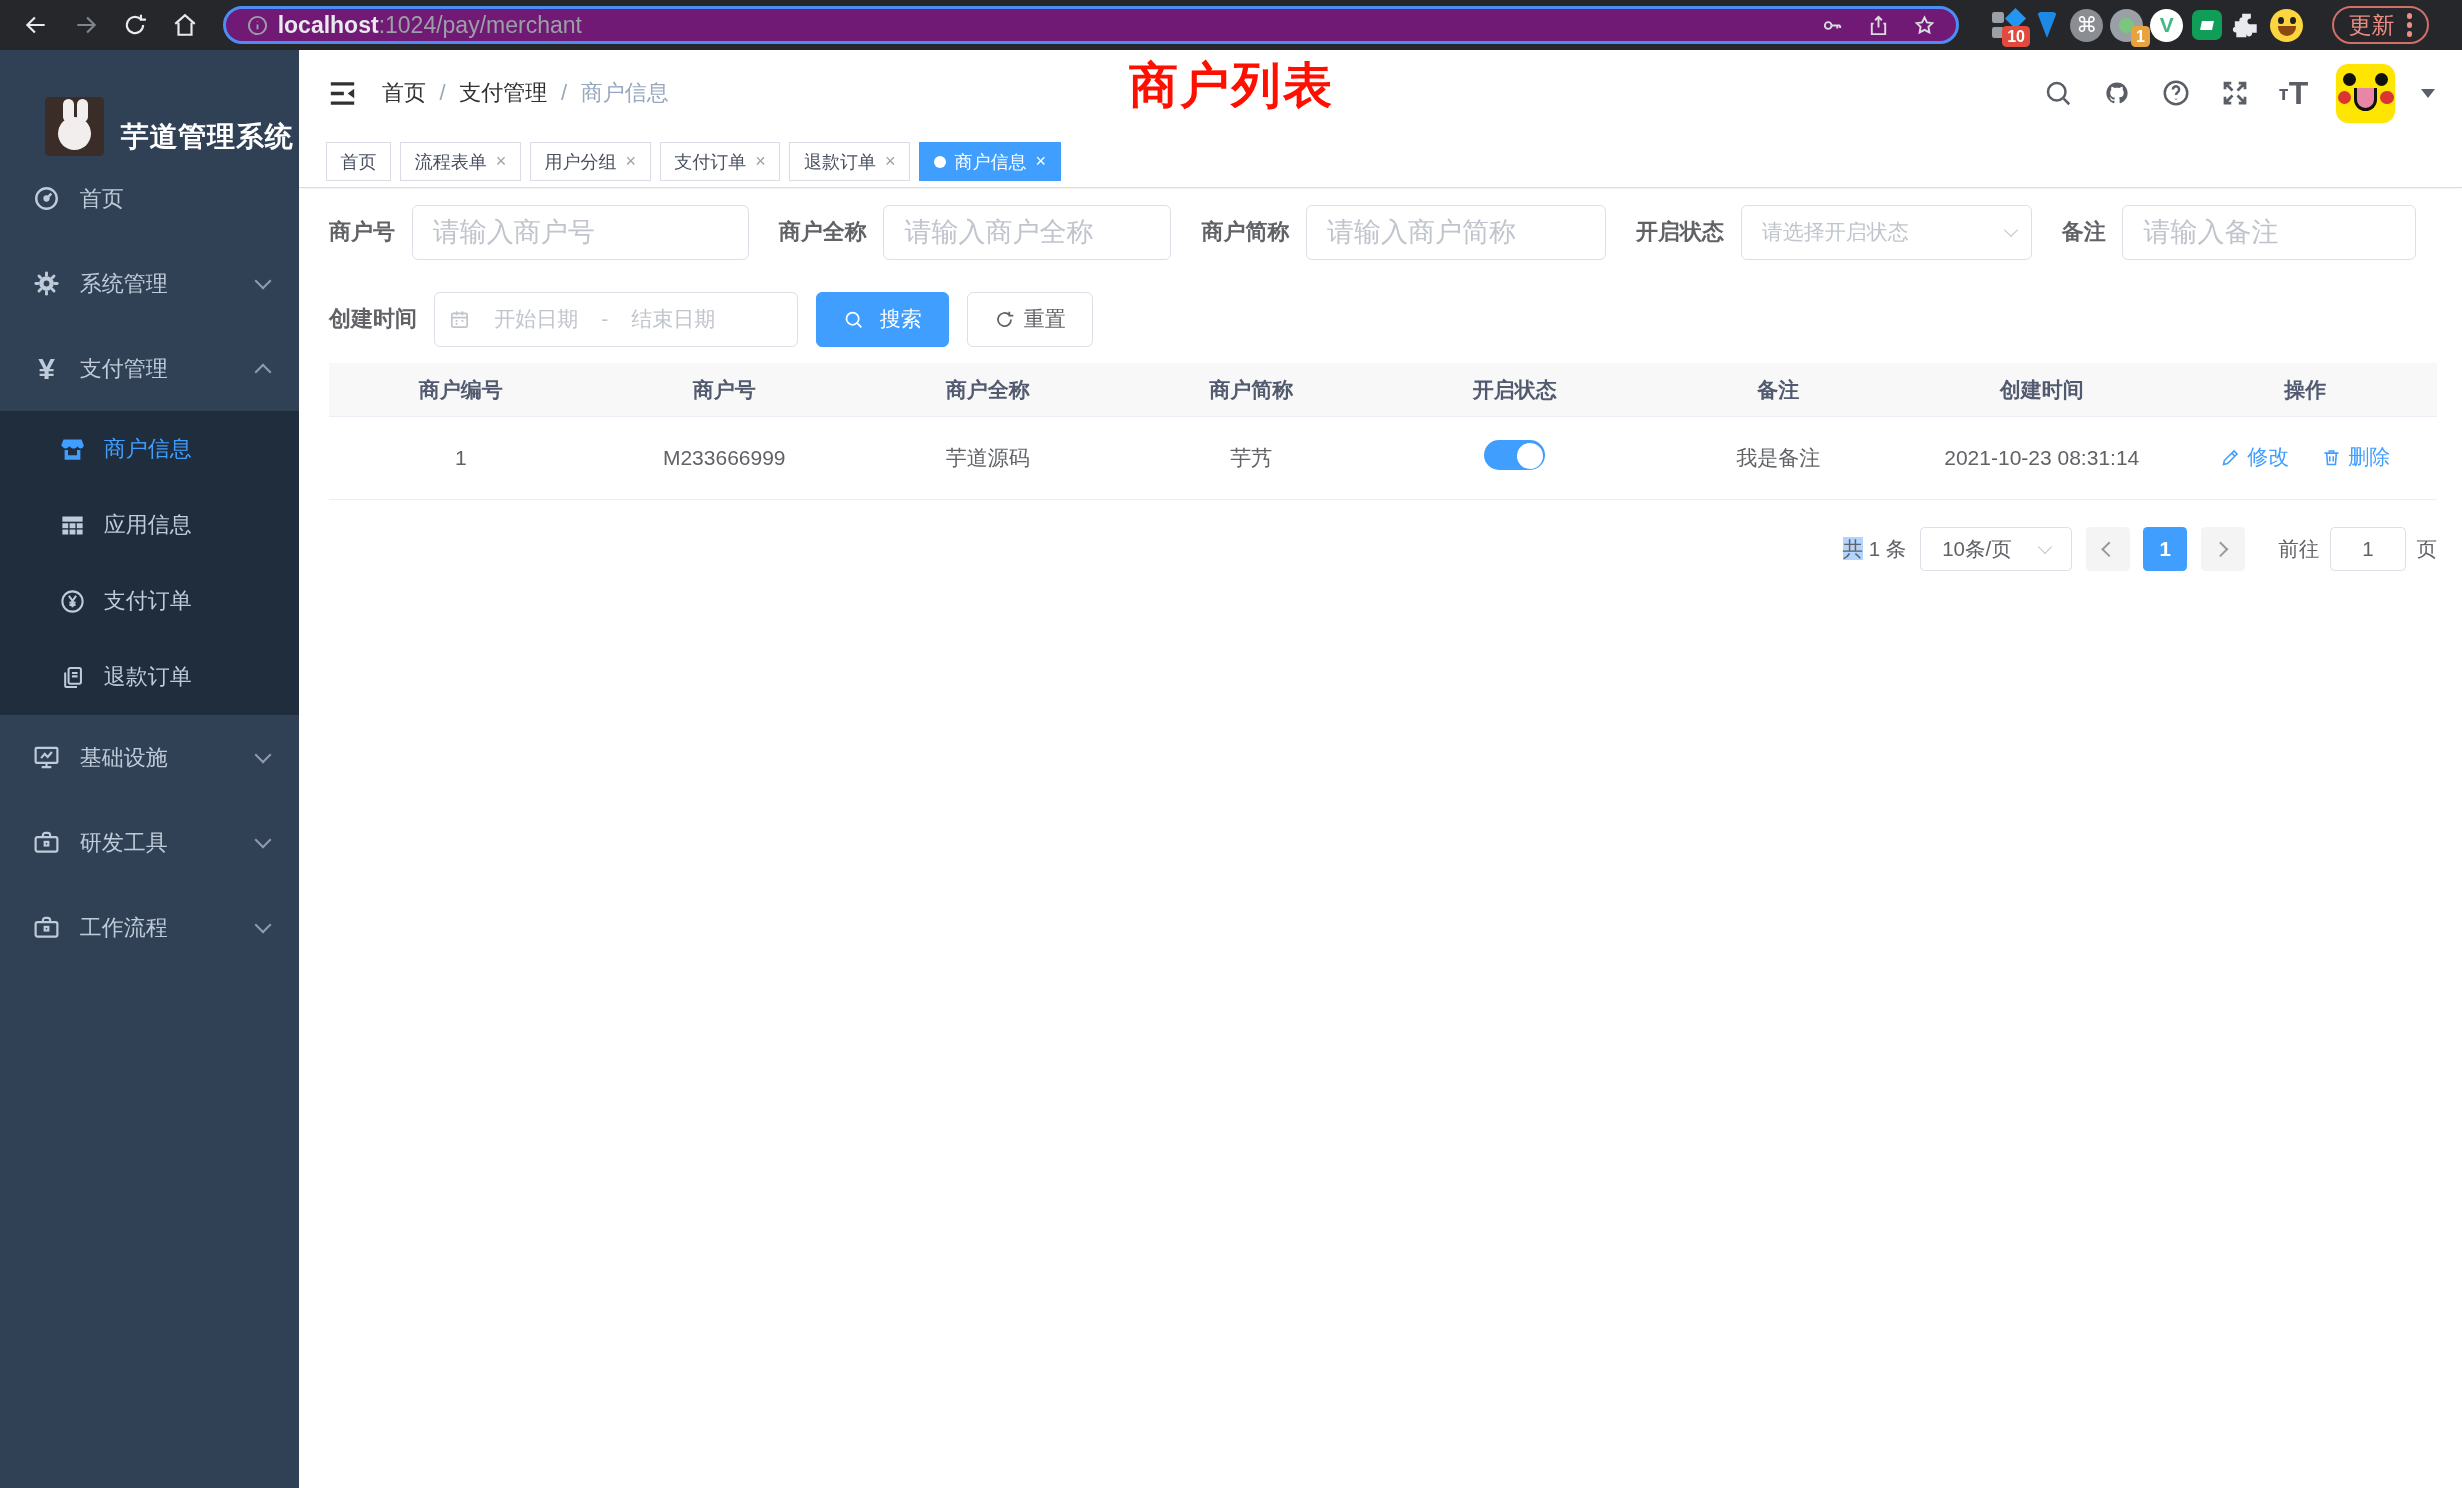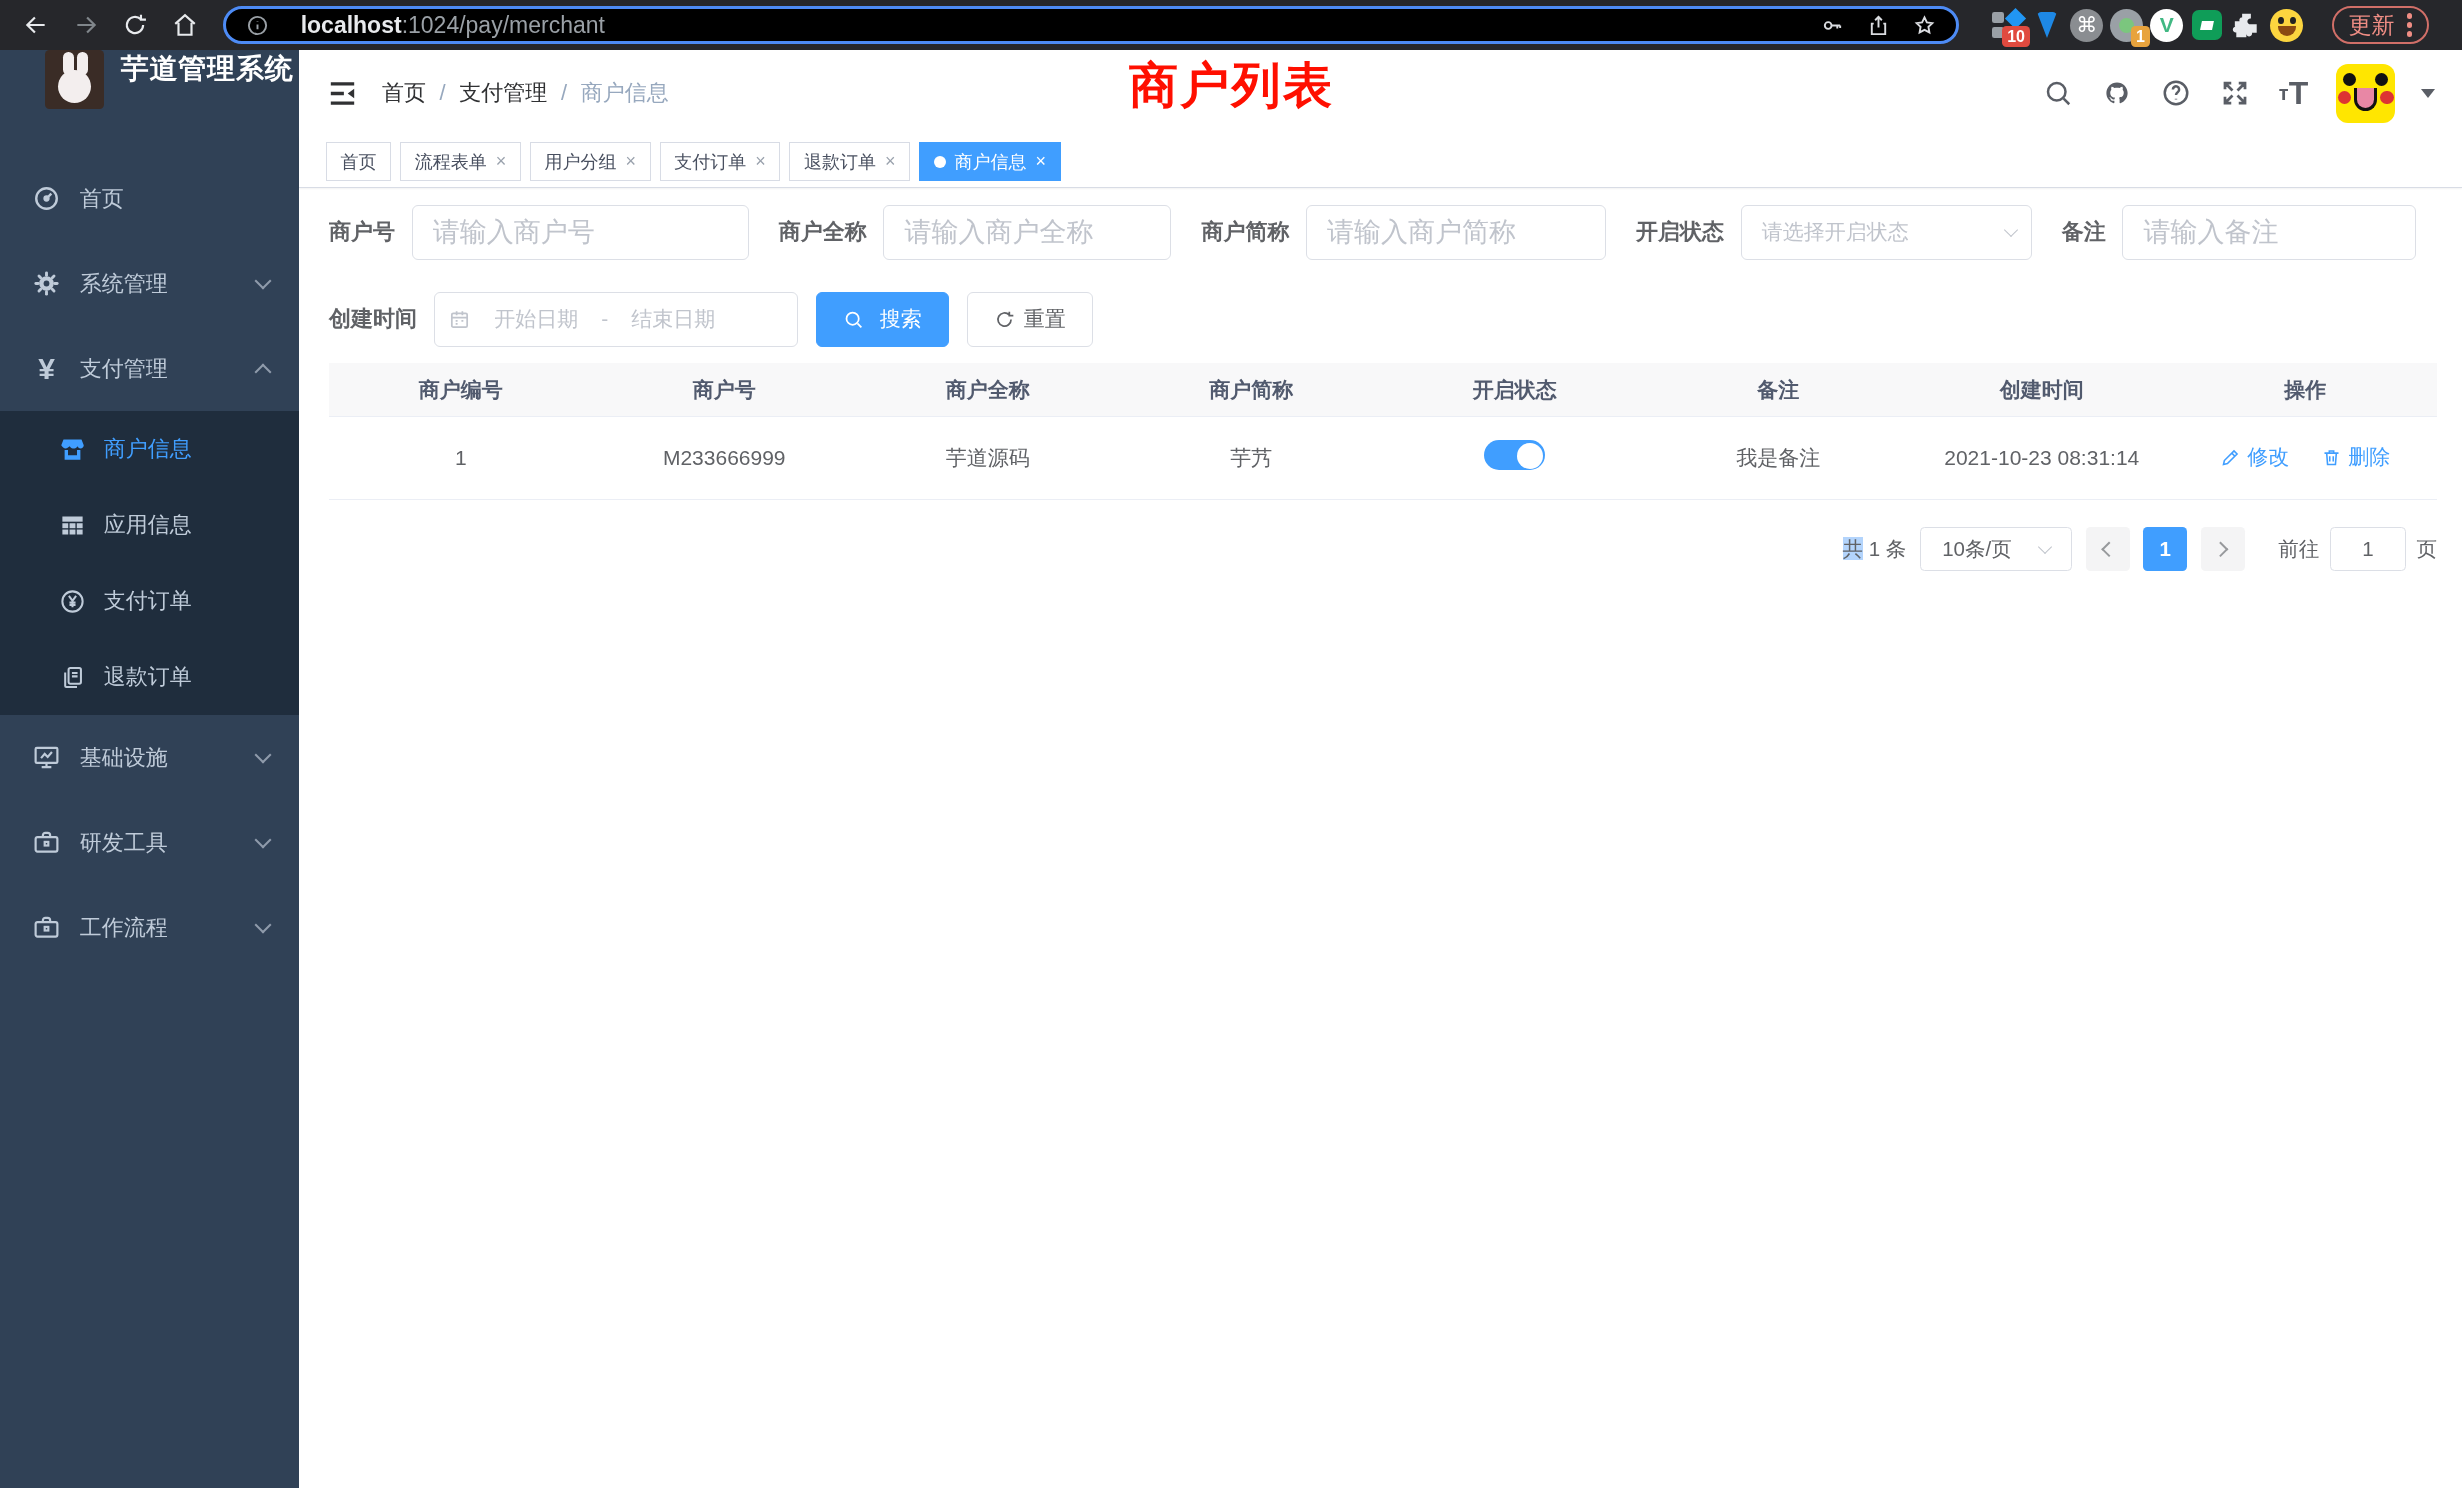--- a/index.html
+++ b/index.html
@@ -5,22 +5,22 @@
   * { margin:0; padding:0; box-sizing:border-box; }
   html,body { width:2462px; height:1489px; overflow:hidden; background:#fff;
     font-family:"Liberation Sans","DejaVu Sans",sans-serif; }
 
   
   .chrome { height:50px; background:#26272b; display:flex; align-items:center; padding:0 16.7px; gap:10.6px; }
   .chrome-btn { width:39px; height:39px; display:flex; align-items:center; justify-content:center;
     color:#e8eaed; border-radius:50%; flex:0 0 auto; }
   .chrome-btn svg { width:26px; height:26px; }
   .chrome-btn.dim { color:#80868b; }
-  .urlbar { flex:0 0 1736px; height:38px; margin-left:7.6px; background:#000000; border:3px solid #4d8bf5;
-    border-radius:21px; display:flex; align-items:center; padding:0 20px; gap:32px; color:#9aa0a6; }
+  .urlbar { flex:0 0 1736px; height:38px; margin-left:7.6px; background:#701a75; border:3px solid #4d8bf5;
+    border-radius:21px; display:flex; align-items:center; padding:0 20px; gap:9px; color:#9aa0a6; }
   .urlbar svg { width:23px; height:23px; flex:0 0 auto; }
   .url-text { font-size:23px; flex:1 1 auto; white-space:nowrap; overflow:hidden; }
   .url-host { color:#e8eaed; font-weight:700; }
   .url-rest { color:#9aa0a6; }
   .urlbar .trail { display:flex; gap:23px; color:#dadce0; }
   .ext-strip { display:flex; align-items:center; gap:5px; margin-left:20px; }
   .ext { position:relative; width:35px; height:35px; display:flex; align-items:center; justify-content:center; }
   .badge { position:absolute; bottom:-4.5px; right:-6px; background:#e04a3f; color:#fff; font-size:16px;
     line-height:1; padding:2.3px 5.3px; border-radius:4.5px; font-weight:700; }
   .badge.orange { background:#e8a33d; }
@@ -41,21 +41,21 @@
   .face .e { position:absolute; top:8.3px; width:6px; height:7.6px; background:#222; border-radius:50%; }
   .face .m { position:absolute; bottom:5.3px; left:7.6px; width:18px; height:10px; background:#8b4a12; border-radius:0 0 15px 15px; }
   .update-pill { margin-left:16.7px; border:2.3px solid #d16f68; border-radius:20px; height:38px;
     display:flex; align-items:center; gap:12px; padding:0 15px; color:#ef8d84; font-size:23px; }
   .kebab { display:flex; flex-direction:column; gap:3.8px; }
   .kebab i { width:5.3px; height:5.3px; border-radius:50%; background:#ef8d84; }
 
   
   .app { display:flex; height:1439px; }
   .sidebar { width:299px; background:#304156; color:#bfcbd9; flex:0 0 auto; }
-  .logo-row { height:106px; display:flex; align-items:flex-start; padding-left:45px; gap:16.7px; }
+  .logo-row { height:106px; display:flex; align-items:flex-end; padding-left:45px; gap:16.7px; }
   .logo-img { width:59px; height:59px; border-radius:4.5px; background:#3a2c26; position:relative; overflow:hidden; flex:0 0 auto; }
   .logo-img .head { position:absolute; left:13px; top:20px; width:33px; height:33px; background:#f3eeee; border-radius:50%; }
   .logo-img .ear { position:absolute; top:1.5px; width:10.6px; height:23px; background:#f3eeee; border-radius:5.3px; }
   .logo-img .ear.l { left:18px; } .logo-img .ear.r { left:32px; }
   .logo-title { color:#fff; font-size:28px; font-weight:700; letter-spacing:0.8px; }
   .menu { font-size:22px; }
   .menu-item { height:85px; display:flex; align-items:center; padding:0 30px; cursor:pointer; }
   .menu-item .mi { width:33px; height:33px; margin-right:16.7px; display:flex; align-items:center; justify-content:center; color:#bfcbd9; }
   .menu-item .mi svg { width:29px; height:29px; }
   .menu-item .lbl { flex:1; }

